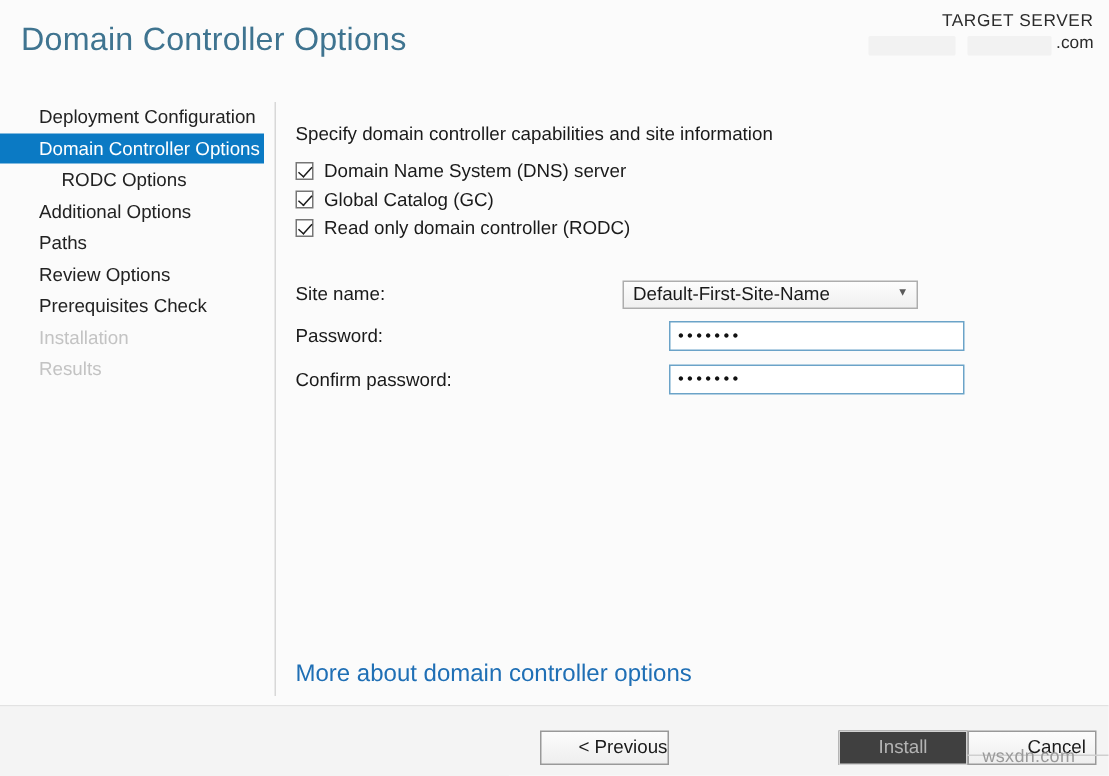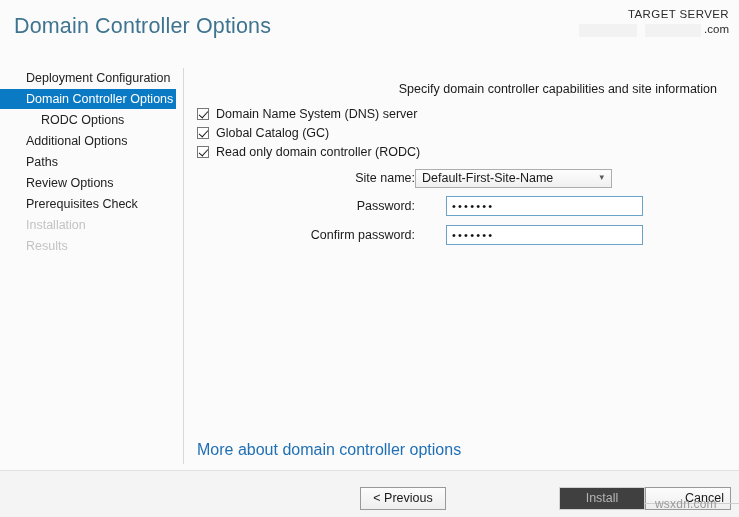--- a/index.html
+++ b/index.html
@@ -103,21 +103,20 @@
   .nav-item.disabled {
     color: #c3c3c3;
   }
 
   
   .content {
     position: absolute;
     left: 197px;
     top: 82px;
     width: 520px;
-    text-align: right;
   }
   .section-heading {
     font-size: 12.5px;
     color: #1a1a1a;
     margin-bottom: 9px;
     white-space: nowrap;
   }
   .checkbox-row {
     display: flex;
     align-items: center;
@@ -148,21 +147,21 @@
   .cbox-label {
     font-size: 12.5px;
     color: #1a1a1a;
     white-space: nowrap;
   }
 
   .field-row {
     display: flex;
     align-items: center;
     height: 22px;
-    margin-top: 6px;
+    margin-top: 24px;
   }
   .field-label {
     font-size: 12.5px;
     color: #1a1a1a;
     width: 218px;
     flex: 0 0 auto;
     white-space: nowrap;
   }
   .combo {
     width: 197px;
@@ -254,21 +253,21 @@
     border: 1px solid #999999;
     background: linear-gradient(to bottom, #fcfcfc, #eeeeee);
     font-family: "Liberation Sans", sans-serif;
     font-size: 12.5px;
     color: #1a1a1a;
     text-align: center;
     line-height: 21px;
     cursor: default;
     white-space: nowrap;
   }
-  .btn-previous { left: 360px; }
+  .btn-previous { left: 360px; text-align: right; }
   .btn-next {
     left: 453px;
     border: 2px solid #2a7fc9;
     line-height: 19px;
   }
   .btn-install {
     left: 559px;
     color: #b4b4b4;
     border-color: #d2d2d2;
     background: #404040;

